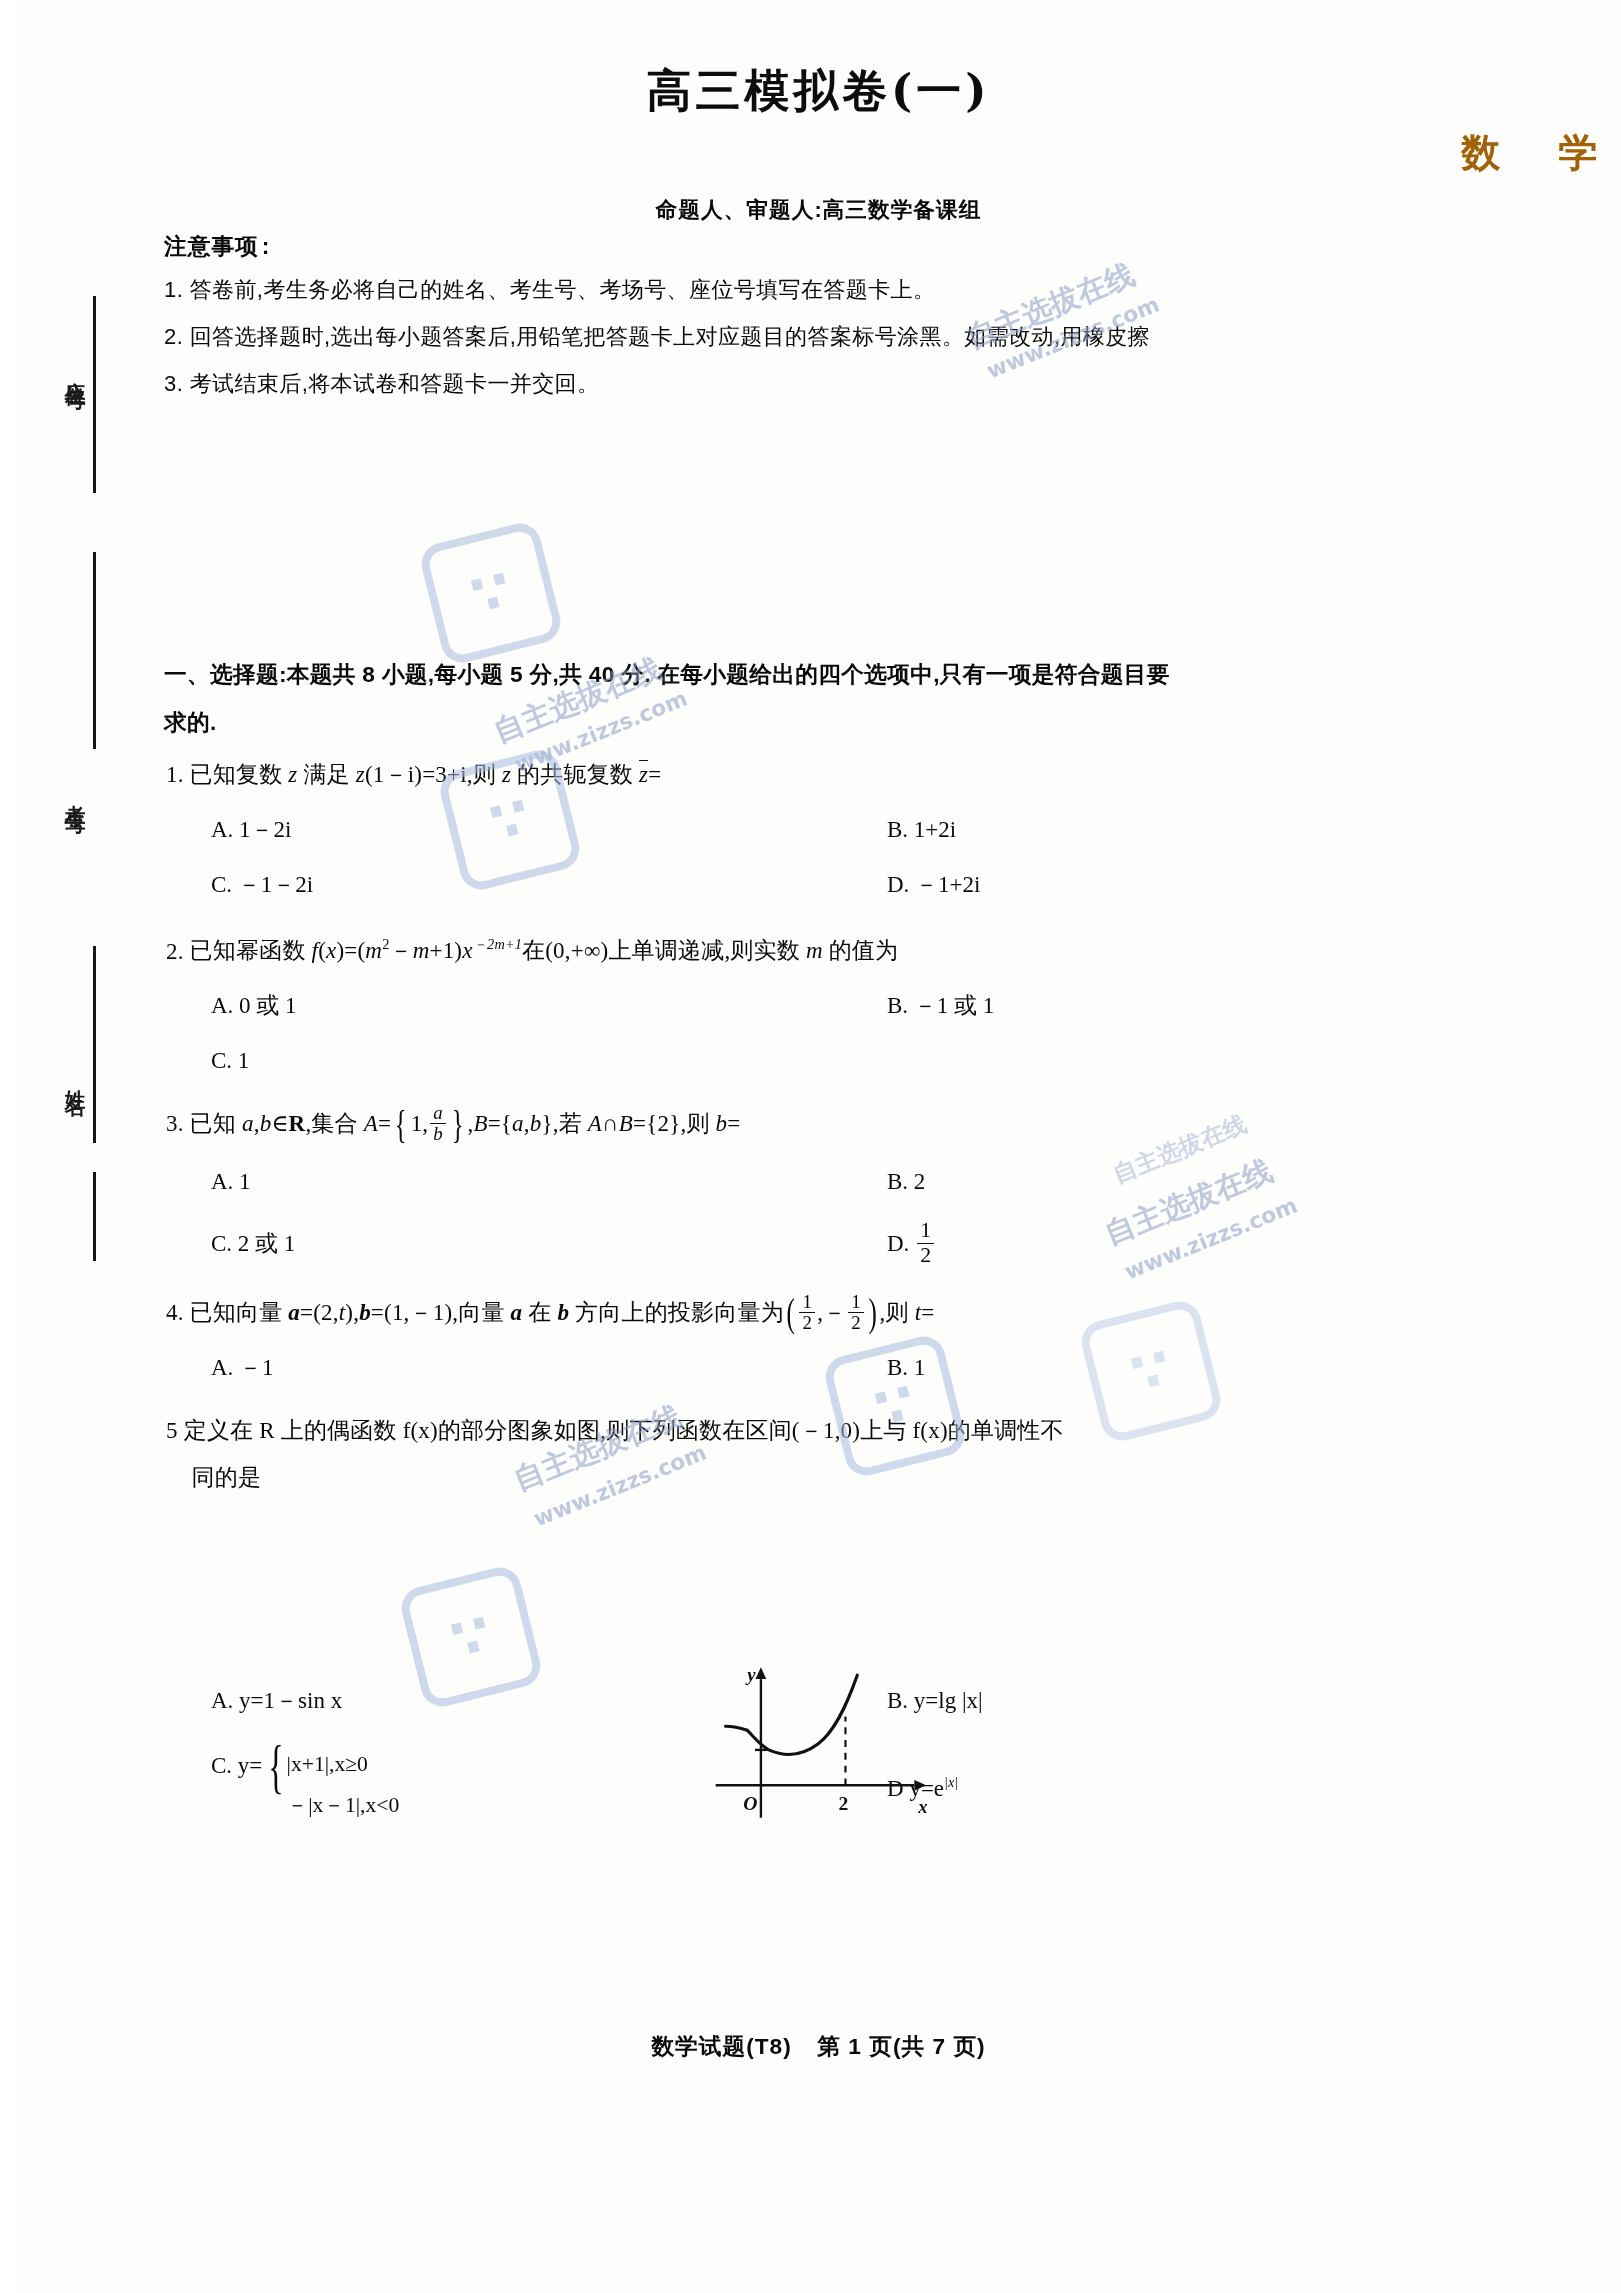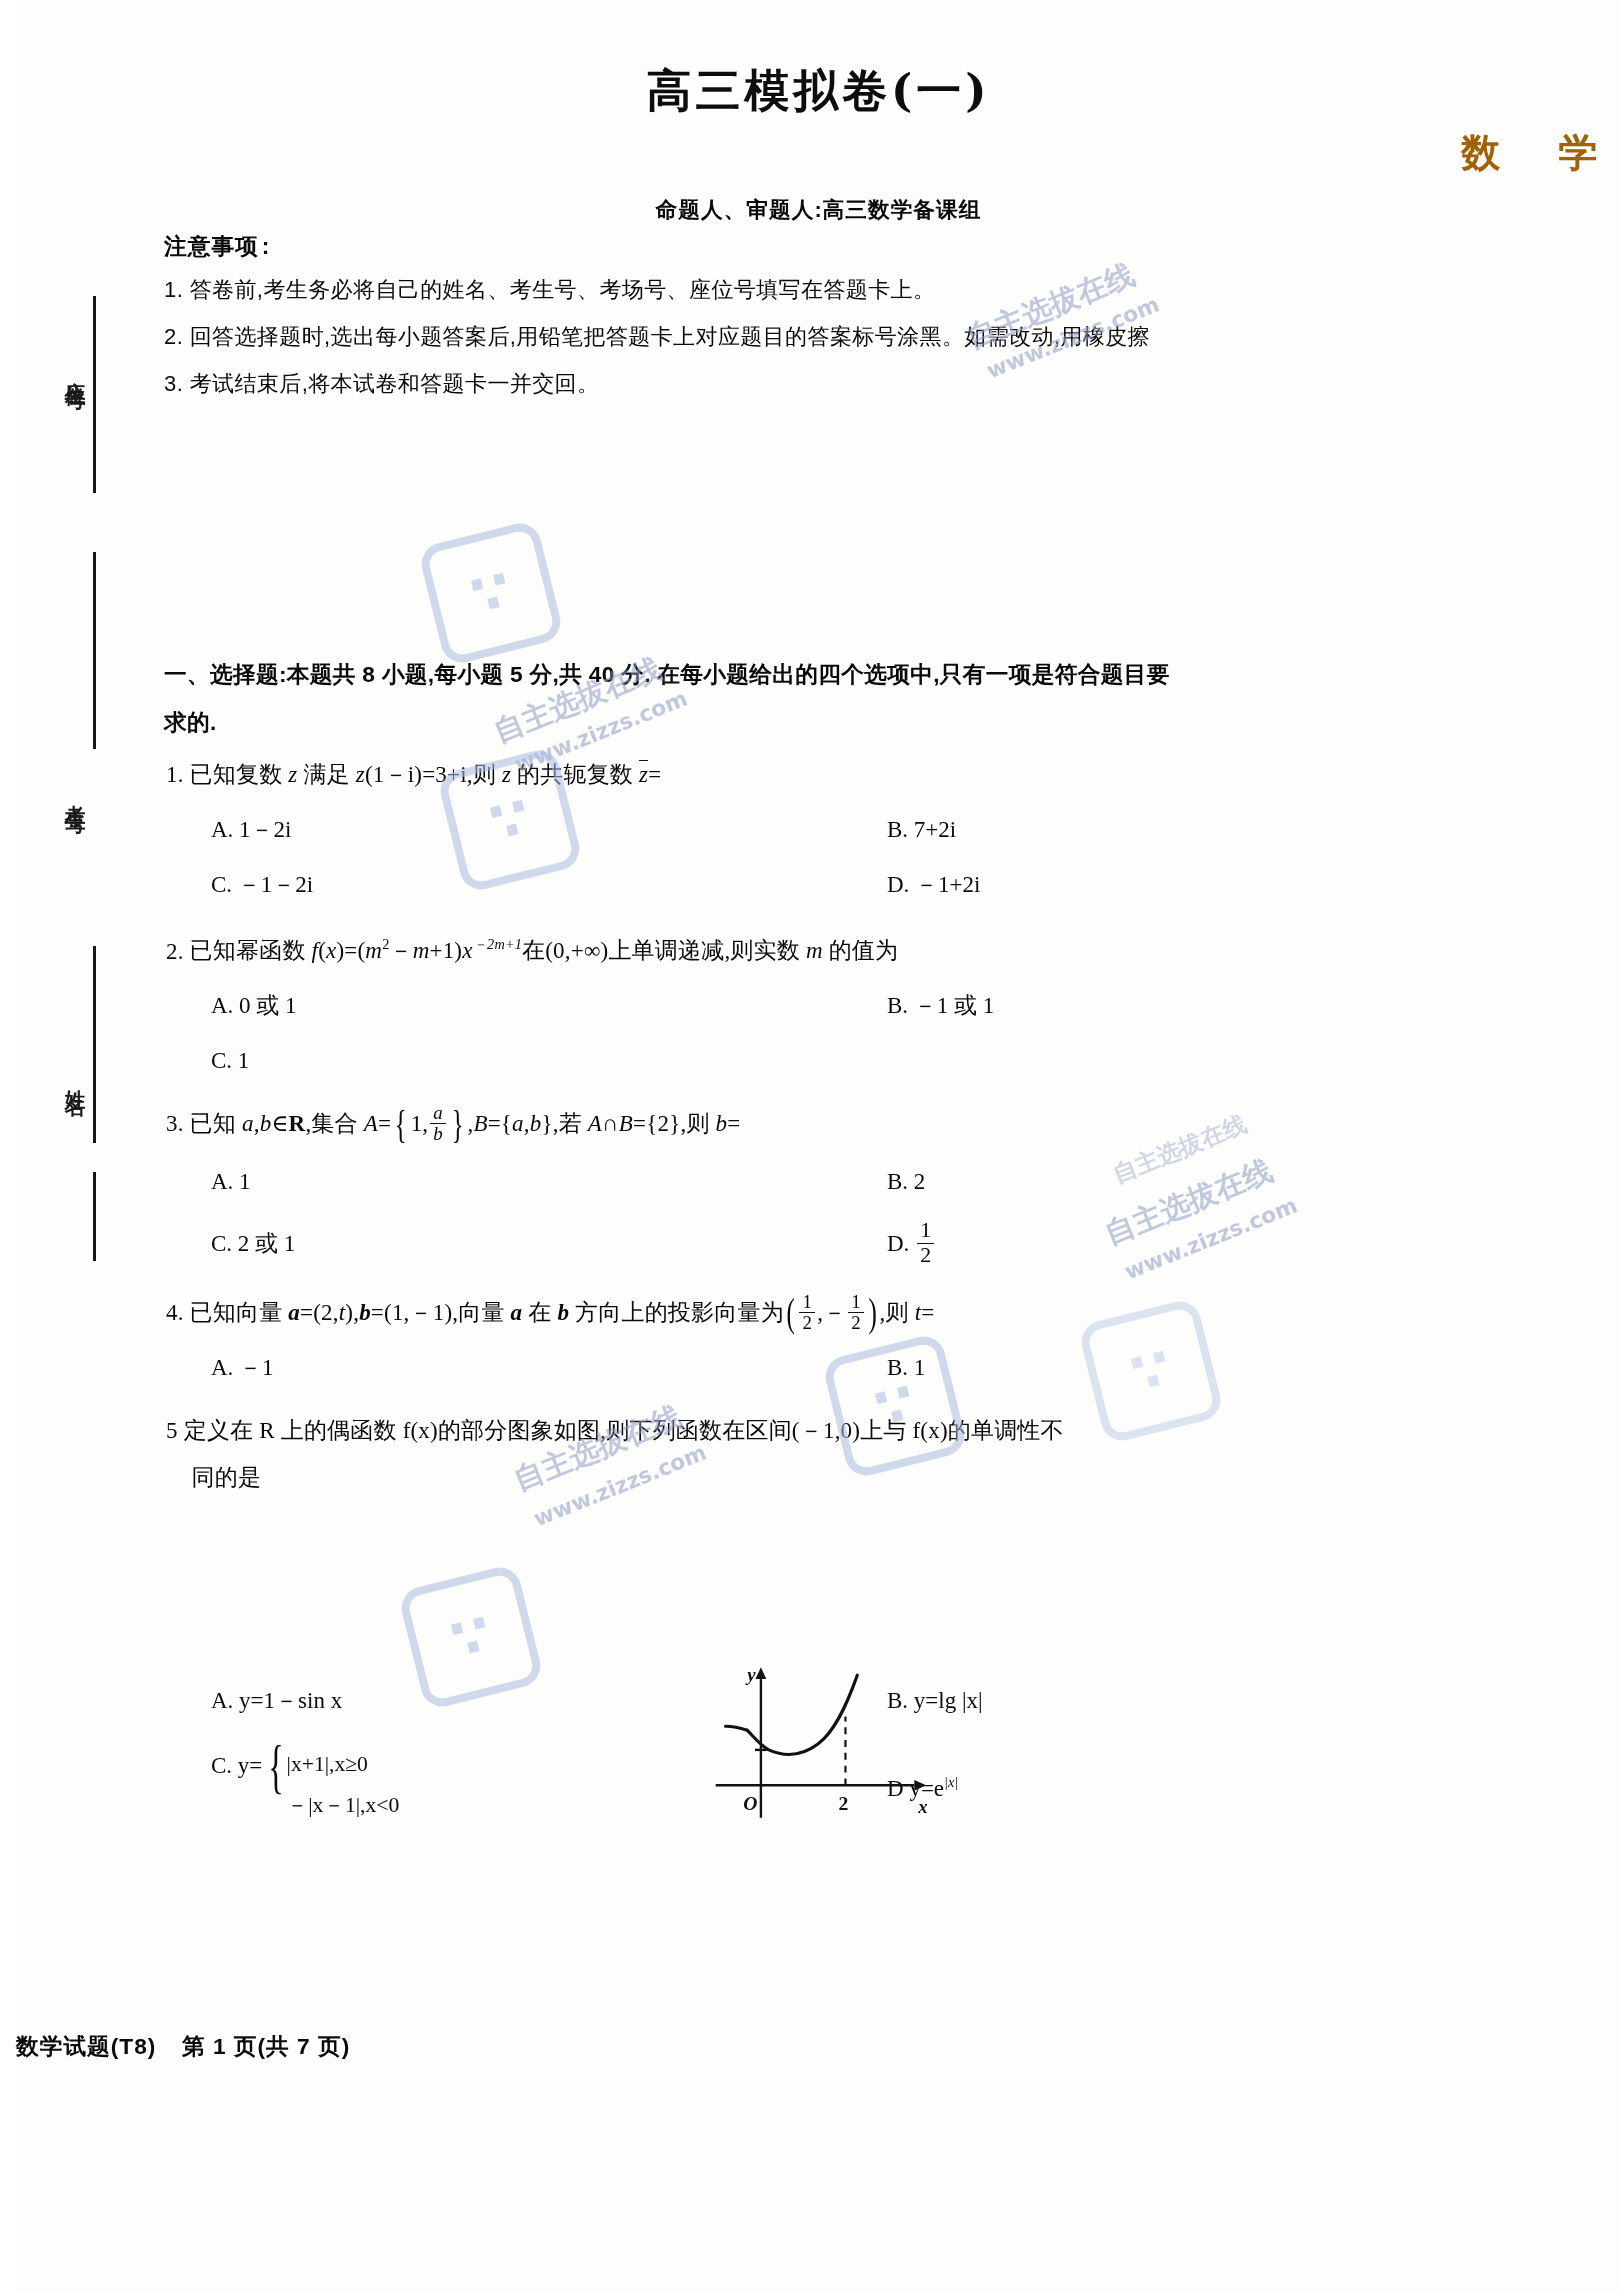--- a/index.html
+++ b/index.html
@@ -220,21 +220,21 @@
     top: 1665px;
     width: 236px;
     height: 158px;
   }
 
   
   .footer {
     position: absolute;
     left: 0; right: 0;
     top: 2031px;
-    text-align: left;
+    text-align: center;
     font-size: 22.7px;
     font-weight: 700;
     font-family: "Liberation Sans", "DejaVu Sans", sans-serif;
     letter-spacing: 1px;
   }
   .footer .gap { display: inline-block; width: 25.6px; }
 
   
   .wm {
     position: absolute;
@@ -304,21 +304,21 @@
   <div class="questions">
 
     <div class="q">
       <div class="q-stem">
         <span class="idx">1.</span>
         <span>已知复数 <span class="it">z</span> 满足 <span class="it">z</span>(1－i)=3+i,则 <span class="it">z</span> 的共轭复数 <span class="it ovl">z</span>=</span>
       </div>
       <div class="opts">
         <div class="opt-row">
           <div class="opt">A. 1－2i</div>
-          <div class="opt">B. 7+2i</div>
+          <div class="opt">B. 1+2i</div>
         </div>
         <div class="opt-row">
           <div class="opt">C. －1－2i</div>
           <div class="opt">D. －1+2i</div>
         </div>
       </div>
     </div>
 
     <div class="q" style="margin-top:9.9px;">
       <div class="q-stem">

